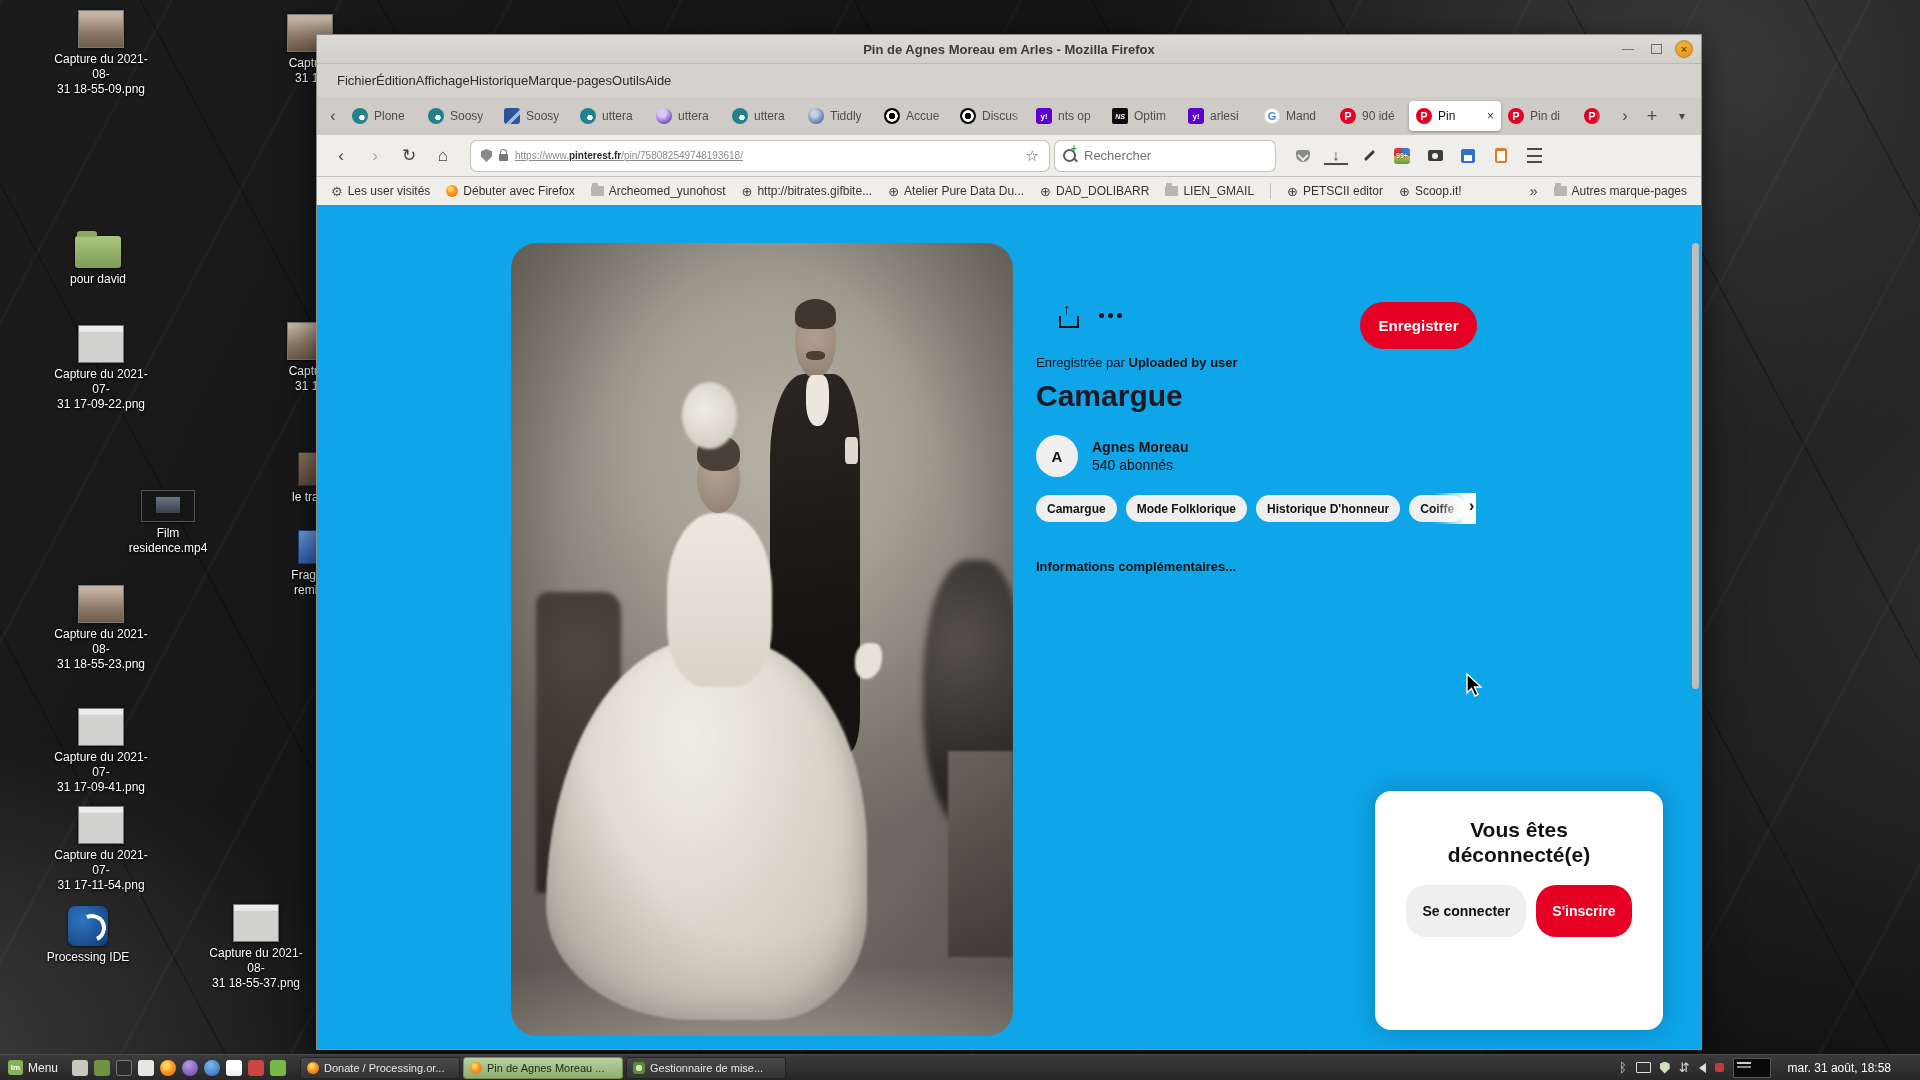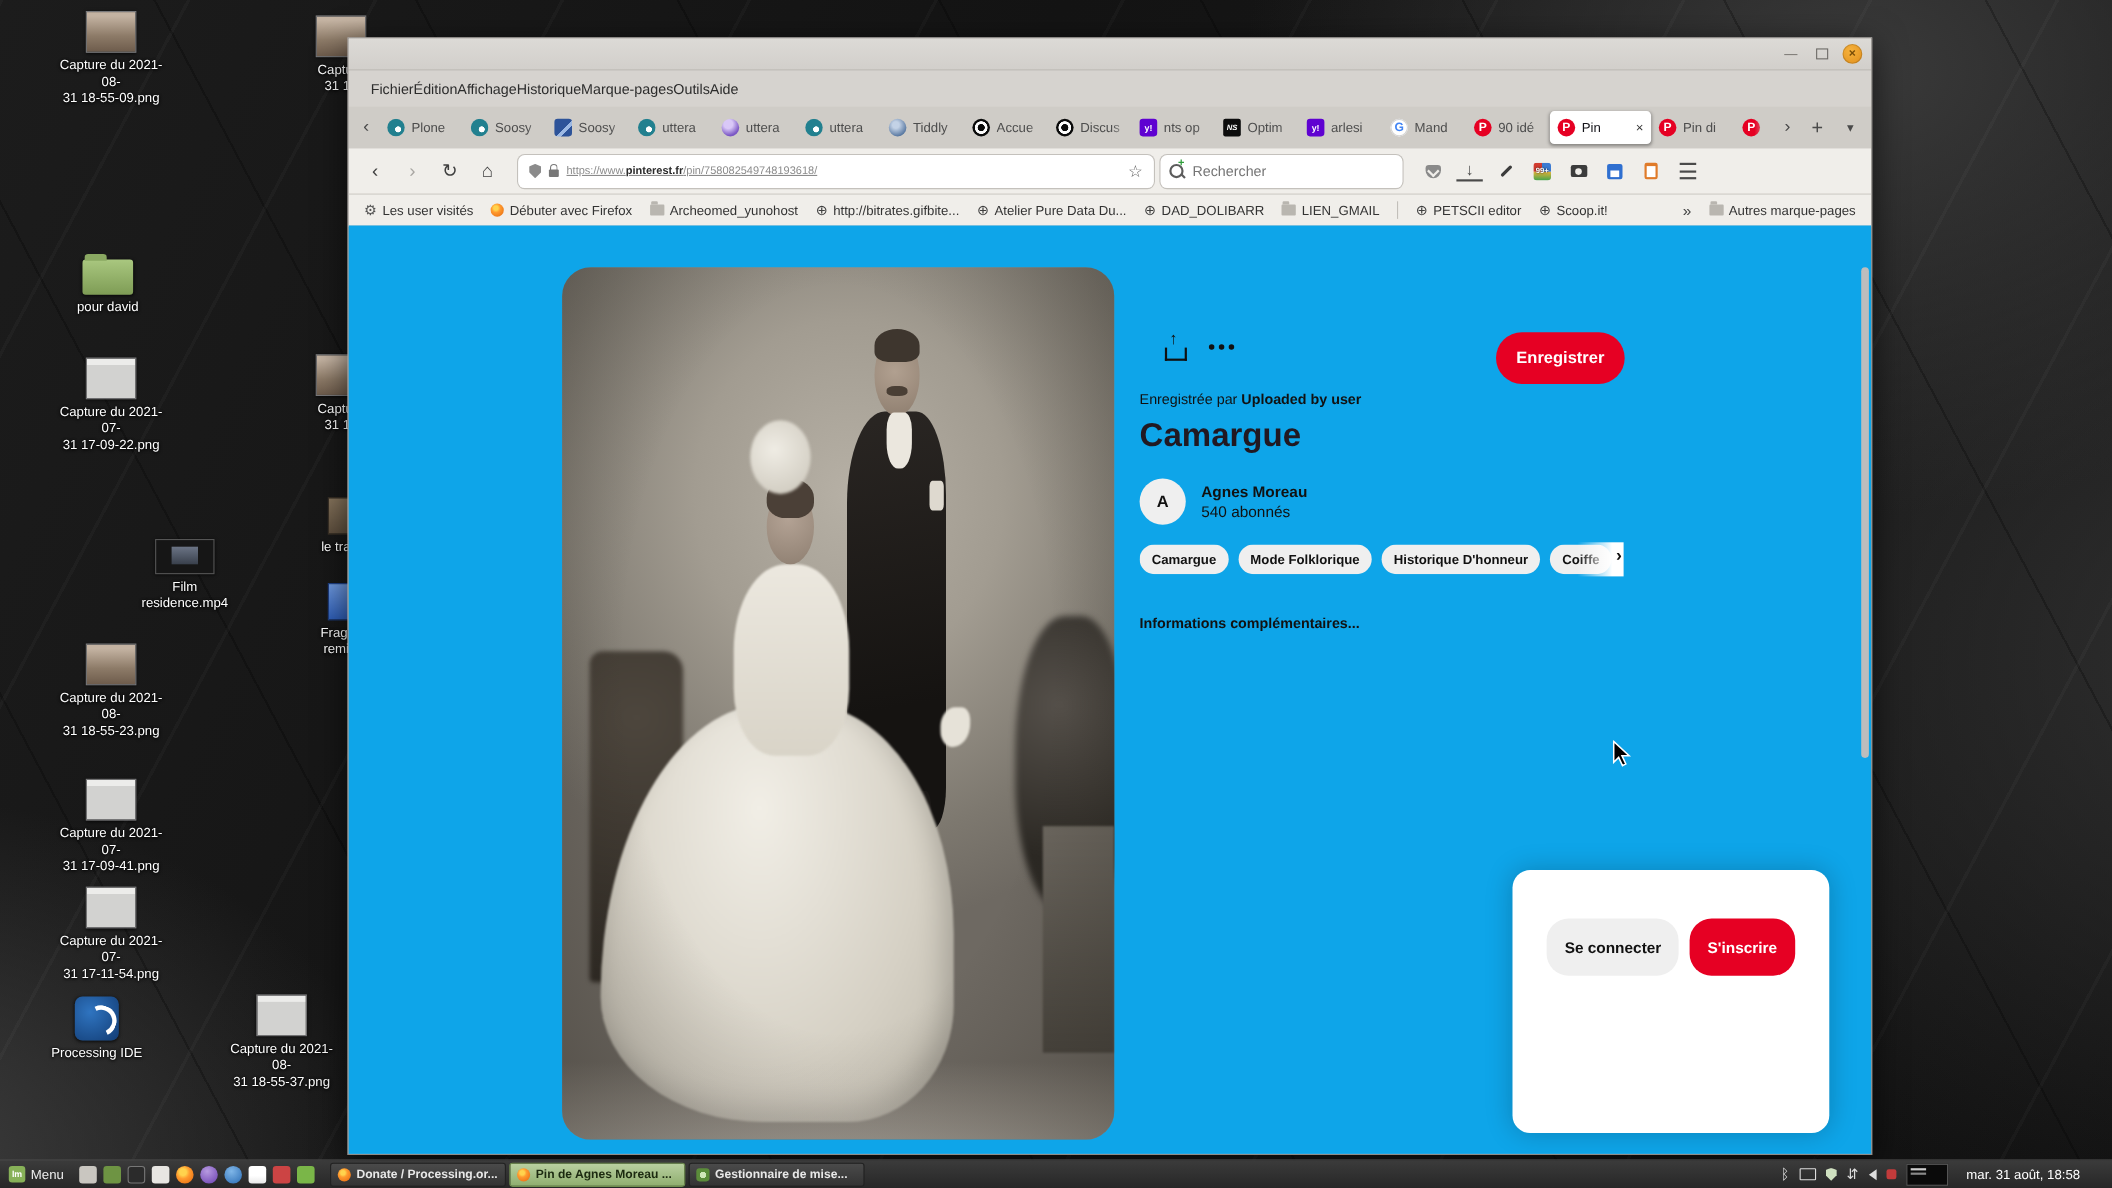--- a/index.html
+++ b/index.html
@@ -215,21 +215,21 @@
     border-top:1px solid #4a4a4a;box-sizing:border-box;}
   .tb-menu{display:flex;align-items:center;gap:5px;padding:0 8px;height:100%;color:#eee;font-size:12px;}
   .mintlogo{width:15px;height:15px;border-radius:3px;background:#87b158;color:#fff;font-size:8px;
     font-weight:bold;display:flex;align-items:center;justify-content:center;}
   .launchers{display:flex;align-items:center;gap:6px;padding:0 6px;}
   .lch{width:16px;height:16px;border-radius:3px;}
   .lch.round{border-radius:50%;}
   .tb-tasks{display:flex;align-items:center;gap:3px;margin-left:8px;}
   .task{width:160px;height:22px;background:linear-gradient(#4a4a4a,#333);border:1px solid #222;
     border-radius:3px;display:flex;align-items:center;gap:5px;padding:0 6px;box-sizing:border-box;
-    color:#e8e8e8;font-size:11px;font-weight:bold;}
+    color:#e8e8e8;font-size:11px;}
   .task span{white-space:nowrap;overflow:hidden;text-overflow:ellipsis;}
   .task.active{background:linear-gradient(#b9d0a0,#8fae6f);color:#1c2a10;border-color:#6d8c4d;}
   .task .tdot{flex:0 0 12px;width:12px;height:12px;border-radius:50%;}
   .tdot.ffx{background:radial-gradient(circle at 40% 35%,#ffd34d 0 2px,#ff9a2e 4px,#e3640c);}
   .tdot.upd{background:radial-gradient(#cfe6b8 0 3px,#5b8c3a 3px);border-radius:3px;}
   .tray{margin-left:auto;display:flex;align-items:center;gap:9px;padding-right:6px;color:#ddd;}
   .tri{font-size:13px;line-height:13px;}
   .tri-display{width:13px;height:9px;border:1.5px solid #ddd;border-radius:1px;}
   .tri-shield{width:10px;height:12px;background:#cfe0c0;
     clip-path:polygon(50% 0,100% 18%,100% 58%,50% 100%,0 58%,0 18%);}
@@ -304,20 +304,21 @@
   </div>
   <div class="dicon" style="left:208px;top:904px;">
     <div class="th th-shot"></div>
     <span class="l1">Capture du 2021-08-</span>
     <span class="l2">31 18-55-37.png</span>
   </div>
 </div>
 
 <div class="window">
   <div class="titlebar">
+    <div class="title">Pin de Agnes Moreau em Arles - Mozilla Firefox</div>
     <div class="winbtns">
       <span class="wbtn">—</span>
       <span class="wbtn max"></span>
       <span class="wbtn close">×</span>
     </div>
   </div>
   <div class="menubar">
     <span>Fichier</span>
     <span>Édition</span>
     <span>Affichage</span>
@@ -544,20 +545,21 @@
       <span class="tag">Camargue</span>
       <span class="tag">Mode Folklorique</span>
       <span class="tag">Historique D'honneur</span>
       <span class="tag">Coiffe</span>
 
     </div>
     <div class="tagfade"></div>
     <span class="tagchev">›</span>
     <div class="moreinfo">Informations complémentaires...</div>
     <div class="modal">
+      <div class="mtitle">Vous êtes déconnecté(e)</div>
       <div class="mbtns">
         <button class="mbtn gray">Se connecter</button>
         <button class="mbtn red">S'inscrire</button>
       </div>
     </div>
     <div class="sb">
         <div class="thumb"></div>
       </div>
     <svg class="cursor" width="18" height="26" viewBox="0 0 18 26">
       <polygon points="1,1 1,20 5.5,15.5 9,23 12,21.5 8.5,14 15,14" fill="#000" stroke="#fff" stroke-width="1.4"></polygon>

